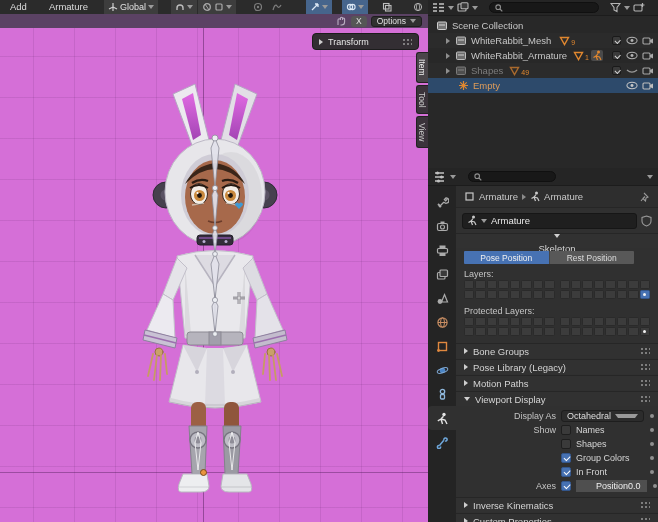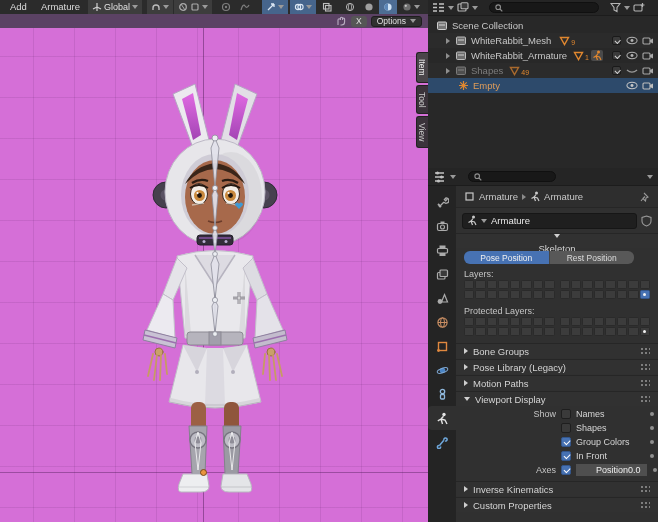--- a/index.html
+++ b/index.html
@@ -2,21 +2,21 @@
 <html><head>
 <meta charset="utf-8">
 <style>
   * { margin:0; padding:0; box-sizing:border-box; }
   html,body { width:658px; height:522px; overflow:hidden; background:#1f1f1f;
     font-family:"Liberation Sans","DejaVu Sans",sans-serif; }
   #app { position:relative; width:658px; height:522px; background:#1f1f1f; font-size:10px; color:#d6d6d6; }
 
   
   .vp-header { position:absolute; left:0; top:0; width:428px; height:14px; background:#2b2b2b;
-    display:flex; align-items:center; gap:2px; padding:0 4px; z-index:5; }
+    display:flex; align-items:center; gap:10px; padding:0 4px; z-index:5; }
   .menu-item { padding:0 6px; font-size:9.5px; color:#dcdcdc; line-height:14px; cursor:default; }
   .hbtn { display:flex; align-items:center; gap:2px; background:#3d3d3d; border-radius:3px;
     height:20px; padding:0 4px; }
   .hbtn.plain { background:transparent; }
   .caret { width:0; height:0; border-left:3px solid transparent; border-right:3px solid transparent;
     border-top:4px solid #9a9a9a; display:inline-block; }
   .hicon { width:10px; height:10px; display:inline-block; }
   .hgroup { display:flex; align-items:center; gap:1px; margin-left:3px; }
   .spacer { flex:1; }
   .hbtn.active-shade { background:#4d6d94; }
@@ -99,21 +99,21 @@
     border-left:4.5px solid #8a8a8a; }
   .datablock-row { height:17px; margin:4px 6px 0 6px; display:flex; align-items:center; gap:4px; }
   .db-field { flex:1; height:16px; background:#1f1f1f; border:1px solid #161616; border-radius:3px;
     display:flex; align-items:center; gap:4px; padding:0 4px; font-size:9.5px; color:#e8e8e8; }
 
   .panel-header { height:15px; display:flex; align-items:center; gap:5px; padding:0 8px;
     border-top:1px solid #262626; background:#313131; font-size:9.5px; color:#d4d4d4; margin-top:1px; }
   .panel-header .drag-dots { margin-left:auto; }
   .ph-exp { margin-top:4px;flex-direction:column; }
 
-  .seg-row { display:flex; margin:3px 24px 0 8px; height:13px; border-radius:6px; overflow:hidden; }
+  .seg-row { display:flex; margin:3px 24px 0 8px; height:13px; border-radius:1px; overflow:hidden; }
   .seg { flex:1; font-size:8.5px; display:flex; align-items:center; justify-content:center; color:#f0f0f0; }
   .seg.on { background:#4772b3; }
   .seg.off { background:#585858; border-left:1px solid #474747; color:#dcdcdc; }
 
   .mini-label { font-size:9px; color:#c4c4c4; margin:5px 8px 1px 8px; }
   .layer-grids { display:flex; gap:5px; margin:1px 8px 0 8px; }
   .layer-group { flex:1; display:grid; grid-template-columns:repeat(8,1fr); gap:1px; }
   .layer-cell { height:9px; background:#3c3c3c; border:1px solid #2a2a2a; border-radius:1.5px; position:relative; }
   .layer-cell.active { background:#4772b3; border-color:#33568c; }
   .layer-cell.dotted::after { content:""; position:absolute; left:50%; top:50%; width:3px; height:3px;
@@ -379,20 +379,25 @@
       </g>
 
       <g>
         <path d="M140,256 L152,256 M146,250 L146,262" stroke="#55505c" stroke-width="2.6"></path>
         <path d="M140,256 L152,256 M146,250 L146,262" stroke="#f4f4f4" stroke-width="1.2"></path>
       </g>
     </svg>
 
     <div class="origin-dot"></div>
 
+    <div class="transform-panel">
+      <span class="tri-right"></span>
+      <span class="title">Transform</span>
+      <span class="drag-dots"></span>
+    </div>
 
     <div class="side-tabs">
       <div class="vtab active">Item</div>
       <div class="vtab">Tool</div>
       <div class="vtab">View</div>
     </div>
   </div>
 
   <div class="outliner">
     <div class="out-header">
@@ -776,20 +781,28 @@
           <span class="tri-right"></span>
           <span>Motion Paths</span>
           <span class="drag-dots"></span>
         </div>
         <div class="panel-header">
           <span class="tri-down"></span>
           <span>Viewport Display</span>
           <span class="drag-dots"></span>
         </div>
 
+        <div class="field-row" style="margin-top:3px;">
+          <span class="frow-label">Display As</span>
+          <div class="dropdown">
+            <span>Octahedral</span>
+            <span class="caret"></span>
+          </div>
+          <span class="anim-dot"></span>
+        </div>
         <div class="field-row">
           <span class="frow-label">Show</span>
           <span class="pcheck"></span>
           <span class="chk-label" style="flex:1;">Names</span>
           <span class="anim-dot"></span>
         </div>
         <div class="field-row">
           <span class="frow-label"></span>
           <span class="pcheck"></span>
           <span class="chk-label" style="flex:1;">Shapes</span>

